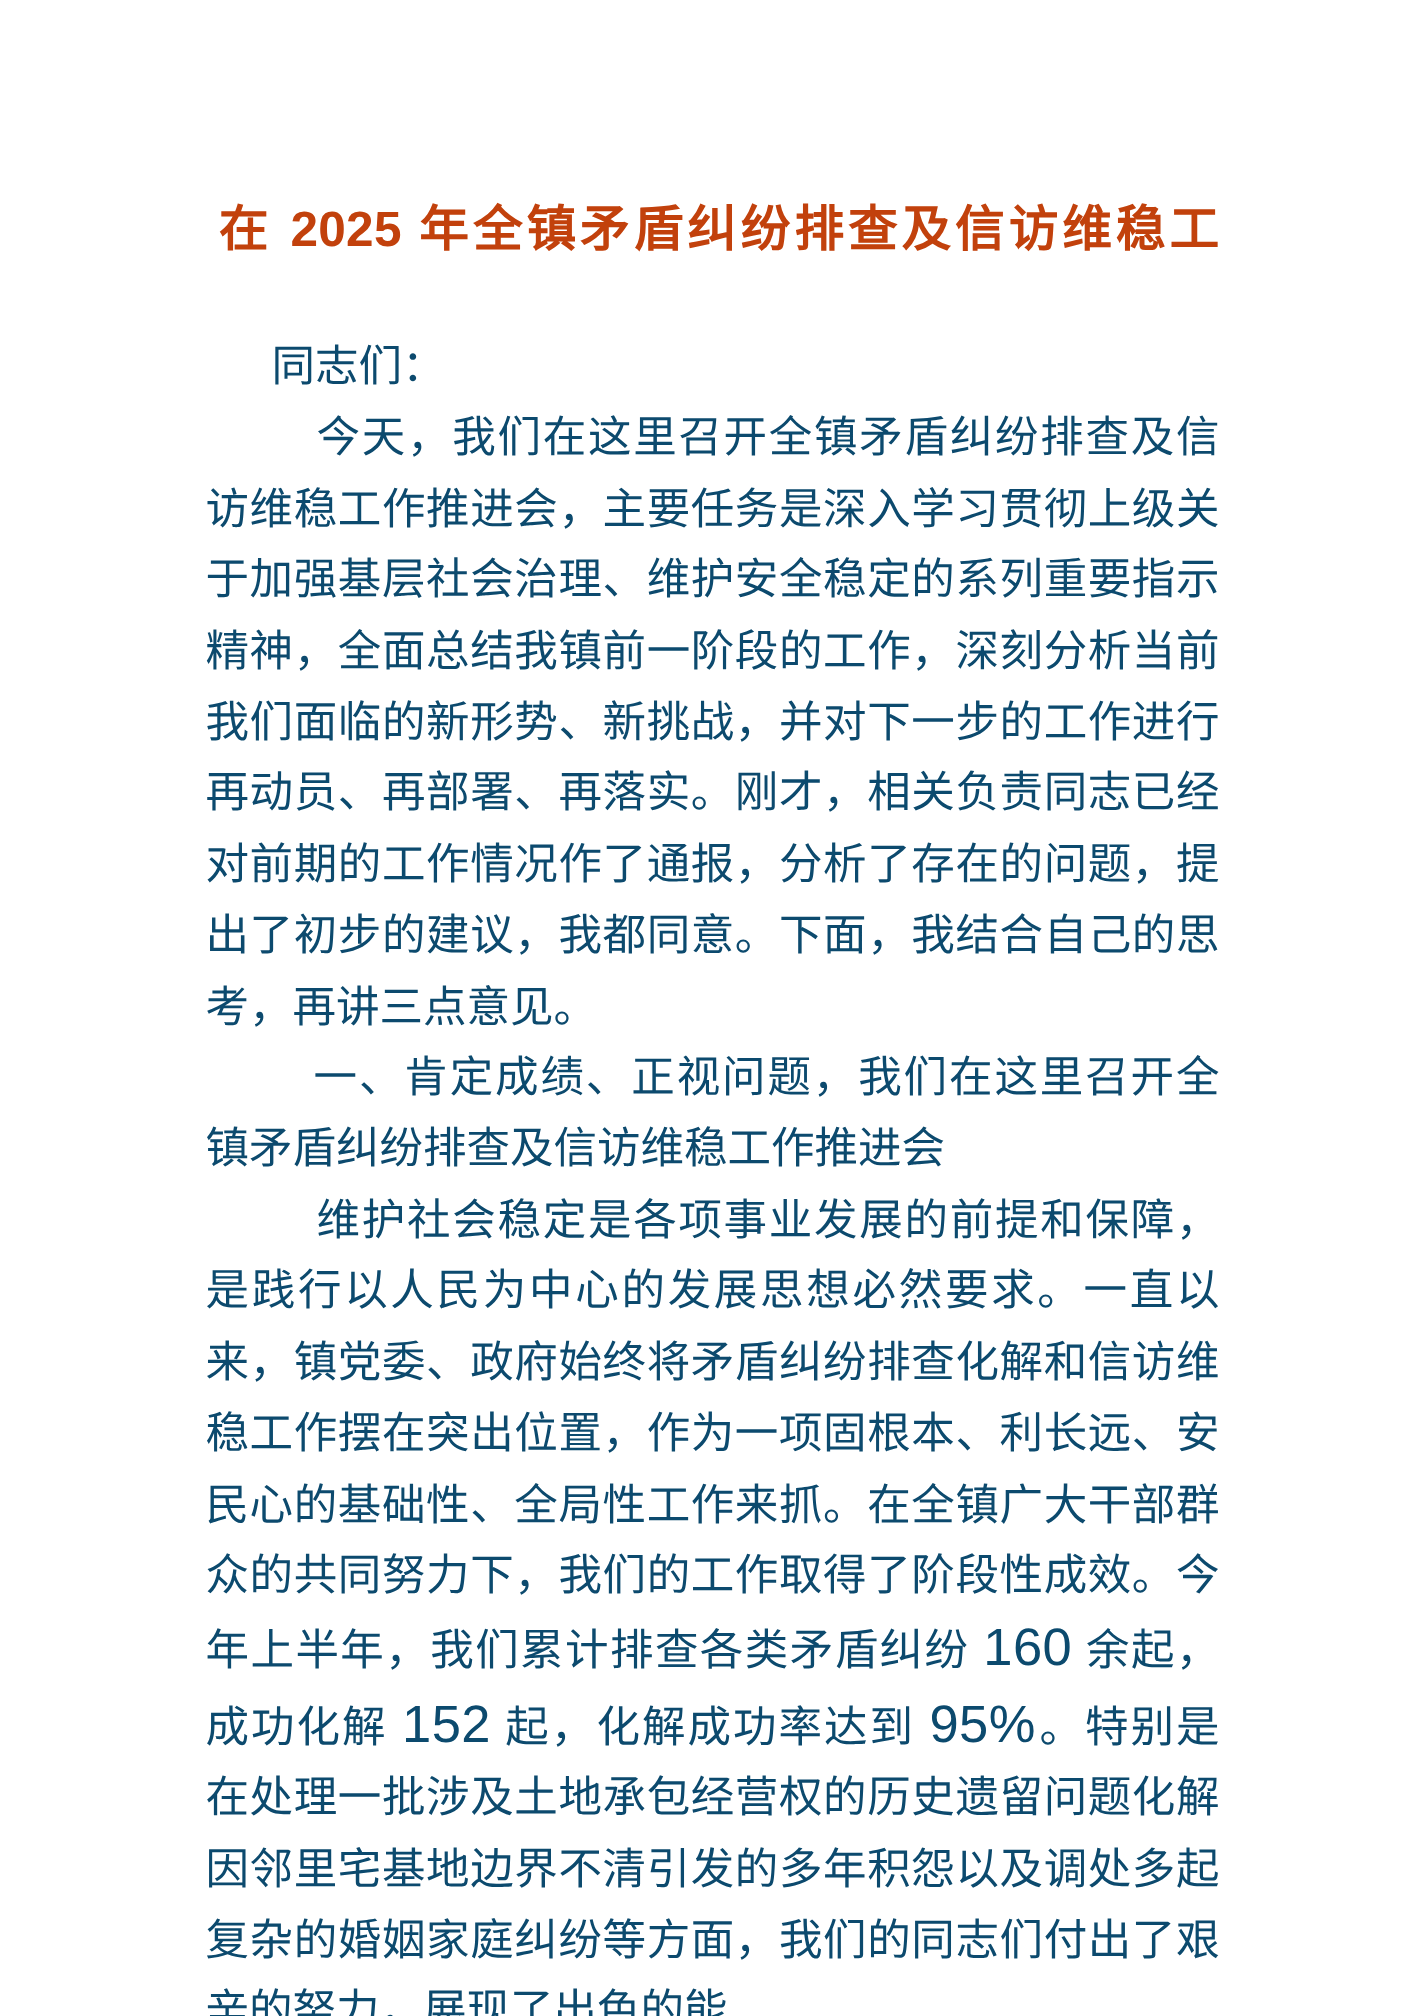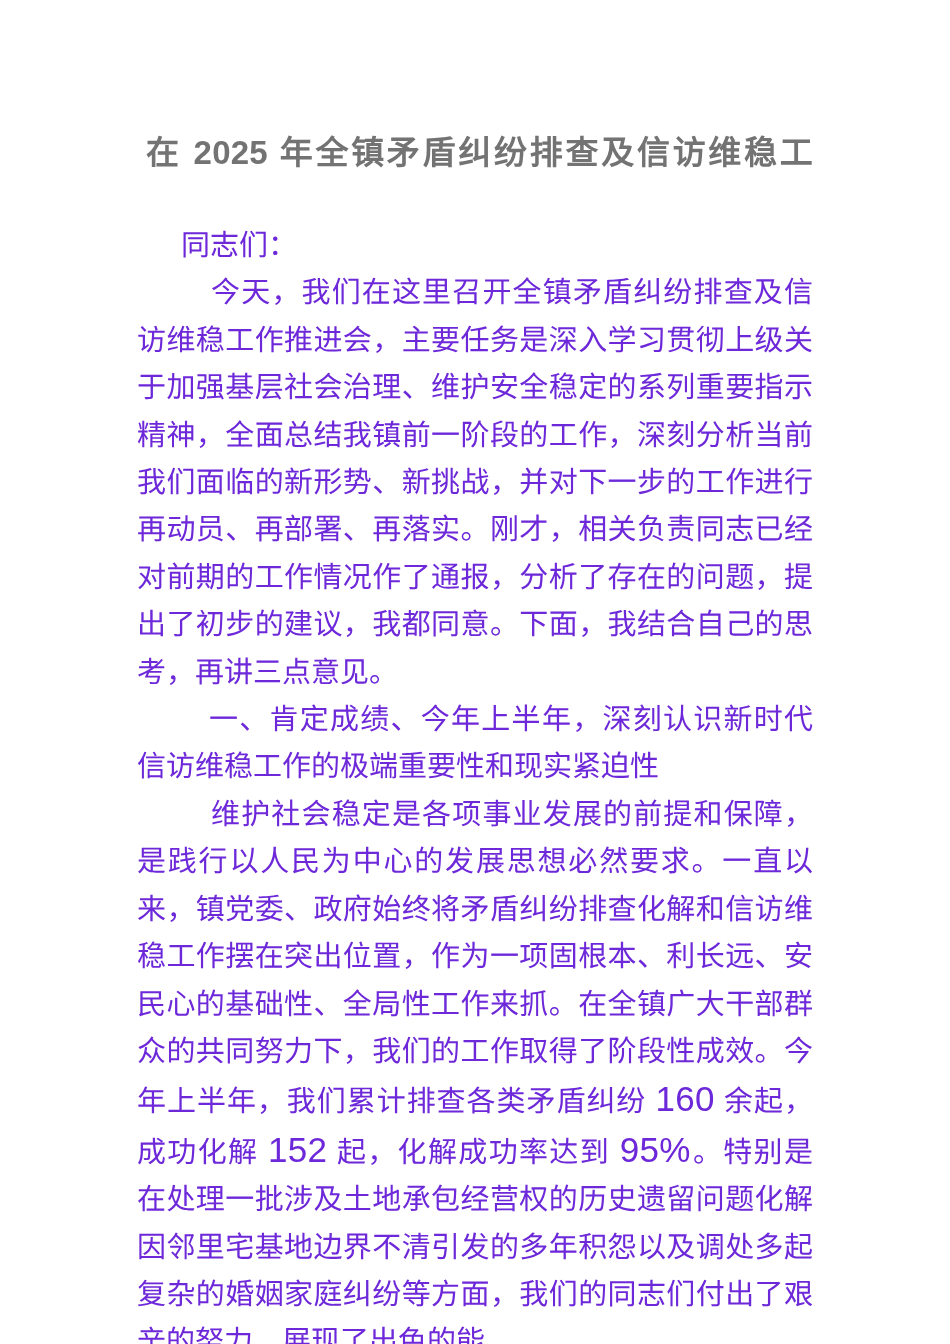--- a/index.html
+++ b/index.html
@@ -27,21 +27,21 @@
     width: 676px;
   }
 
   
   .doc-title {
     font-family: "Liberation Sans", "DejaVu Sans", sans-serif;
     font-weight: bold;
     font-size: 33px;
     line-height: 50px;
     text-align: center;
-    color: #737373;
+    color: #c2410c;
     letter-spacing: 0.2px;
     margin: 0;
     padding-top: 128px;
     word-break: break-all;
   }
   .doc-title .tline {
     display: block;
   }
   .doc-title .tline-1 {
     text-align: justify;
@@ -54,21 +54,21 @@
   }
 
   
   .body-block {
     margin-top: 44px;
   }
   p.para {
     margin: 0;
     font-size: 29px;
     line-height: 47.4px;
-    color: #6d28d9;
+    color: #0c4a6e;
     text-align: justify;
     text-justify: inter-ideograph;
     word-break: break-all;
     letter-spacing: 0px;
   }
   p.para.salutation {
     text-indent: 44px;
     text-align: left;
   }
   p.para.indent-2 {
@@ -99,19 +99,19 @@
     <h1 class="doc-title">
       <span class="tline tline-1">在 2025 年全镇矛盾纠纷排查及信访维稳工</span>
     </h1>
 
     <div class="body-block">
 
       <p class="para salutation">同志们：</p>
 
       <p class="para indent-2">今天，我们在这里召开全镇矛盾纠纷排查及信访维稳工作推进会，主要任务是深入学习贯彻上级关于加强基层社会治理、维护安全稳定的系列重要指示精神，全面总结我镇前一阶段的工作，深刻分析当前我们面临的新形势、新挑战，并对下一步的工作进行再动员、再部署、再落实。刚才，相关负责同志已经对前期的工作情况作了通报，分析了存在的问题，提出了初步的建议，我都同意。下面，我结合自己的思考，再讲三点意见。</p>
 
-      <p class="para heading-item lastline-left">一、肯定成绩、今年上半年，深刻认识新时代信访维稳工作的极端重要性和现实紧迫性</p>
+      <p class="para heading-item lastline-left">一、肯定成绩、正视问题，我们在这里召开全镇矛盾纠纷排查及信访维稳工作推进会</p>
 
       <p class="para indent-2 lastline-left"><span>维护社会稳定是各项事业发展的前提和保障，是践行以人民为中心的发展思想必然要求。一直以来，镇党委、政府始终将矛盾纠纷排查化解和信访维稳工作摆在突出位置，作为一项固根本、利长远、安民心的基础性、全局性工作来抓。在全镇广大干部群众的共同努力下，我们的工作取得了阶段性成效。今年上半年，我们累计排查各类矛盾纠纷 </span><span class="num">160</span><span> 余起，成功化解 </span><span class="num">152</span><span> 起，化解成功率达到 </span><span class="num">95%</span><span>。特别是在处理一批涉及土地承包经营权的历史遗留问题化解因邻里宅基地边界不清引发的多年积怨以及调处多起复杂的婚姻家庭纠纷等方面，我们的同志们付出了艰辛的努力，展现了出色的能</span></p>
 
     </div>
   </div>
 </div>
 
 </body></html>

